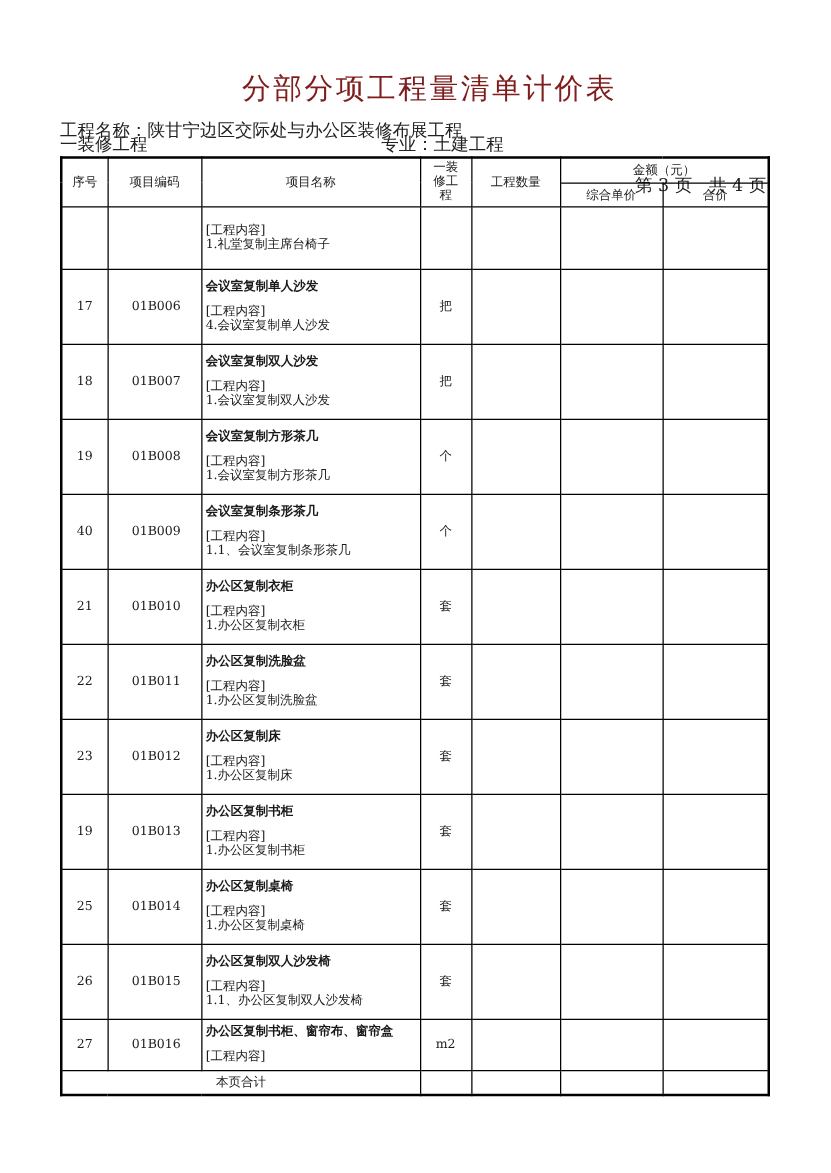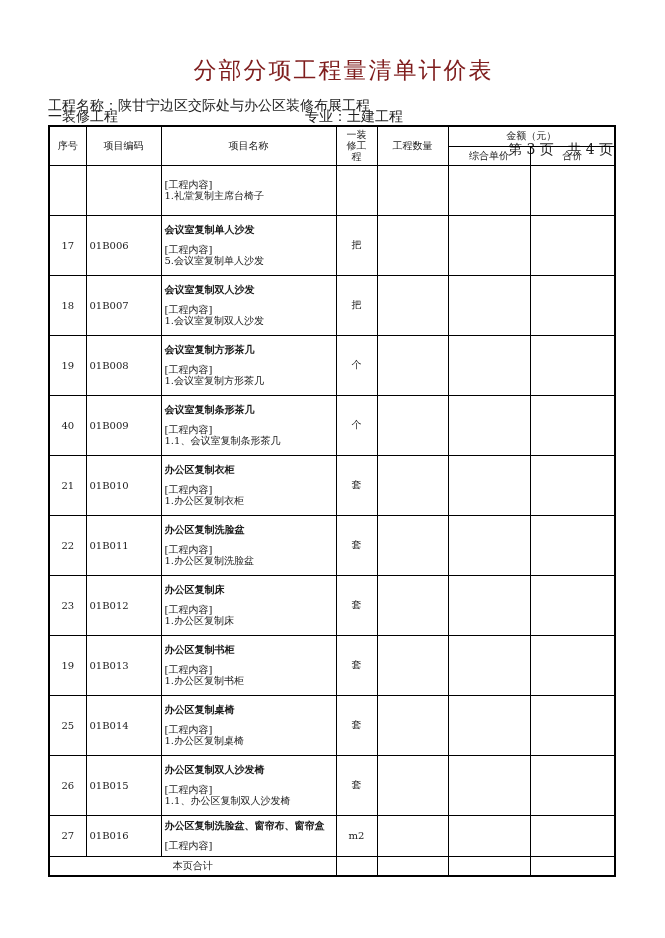--- a/index.html
+++ b/index.html
@@ -19,21 +19,21 @@
   table.bill {
     position: absolute; left: 48px; top: 125px; width: 566px;
     border-collapse: collapse; table-layout: fixed;
     border: 2px solid #000; font-size: 10px;
   }
   table.bill td, table.bill th {
     border: 1px solid #000; padding: 0; font-weight: normal; vertical-align: middle;
   }
   table.bill th { text-align: center; color: #222; }
   .c-center { text-align: center; }
-  .c-code { padding-left: 3px !important; }
+  .c-code { padding-left: 3px !important; text-align: center; }
   .c-name { padding-left: 3px !important; line-height: 11px; }
   .name-main { margin-bottom: 9px; font-weight: bold; }
   .row-tall td { height: 59px; }
   .row-first td { height: 49px; }
   .row-last td { height: 40px; }
   .row-total td { height: 18px; }
 </style>
 </head>
 <body>
 
@@ -81,21 +81,21 @@
         <td></td>
         <td></td>
         <td></td>
       </tr>
       <tr class="row-tall">
         <td class="c-center">17</td>
         <td class="c-code">01B006</td>
         <td class="c-name">
           <div class="name-main">会议室复制单人沙发</div>
           <div>[工程内容]</div>
-          <div>5.会议室复制单人沙发</div>
+          <div>4.会议室复制单人沙发</div>
         </td>
         <td class="c-center">把</td>
         <td></td>
         <td></td>
         <td></td>
       </tr>
       <tr class="row-tall">
         <td class="c-center">18</td>
         <td class="c-code">01B007</td>
         <td class="c-name">
@@ -209,21 +209,21 @@
         </td>
         <td class="c-center">套</td>
         <td></td>
         <td></td>
         <td></td>
       </tr>
       <tr class="row-last">
         <td class="c-center">27</td>
         <td class="c-code">01B016</td>
         <td class="c-name">
-          <div class="name-main">办公区复制洗脸盆、窗帘布、窗帘盒</div>
+          <div class="name-main">办公区复制书柜、窗帘布、窗帘盒</div>
           <div>[工程内容]</div>
         </td>
         <td class="c-center">m2</td>
         <td></td>
         <td></td>
         <td></td>
       </tr>
     </tbody>
   <tfoot>
     <tr class="row-total">

